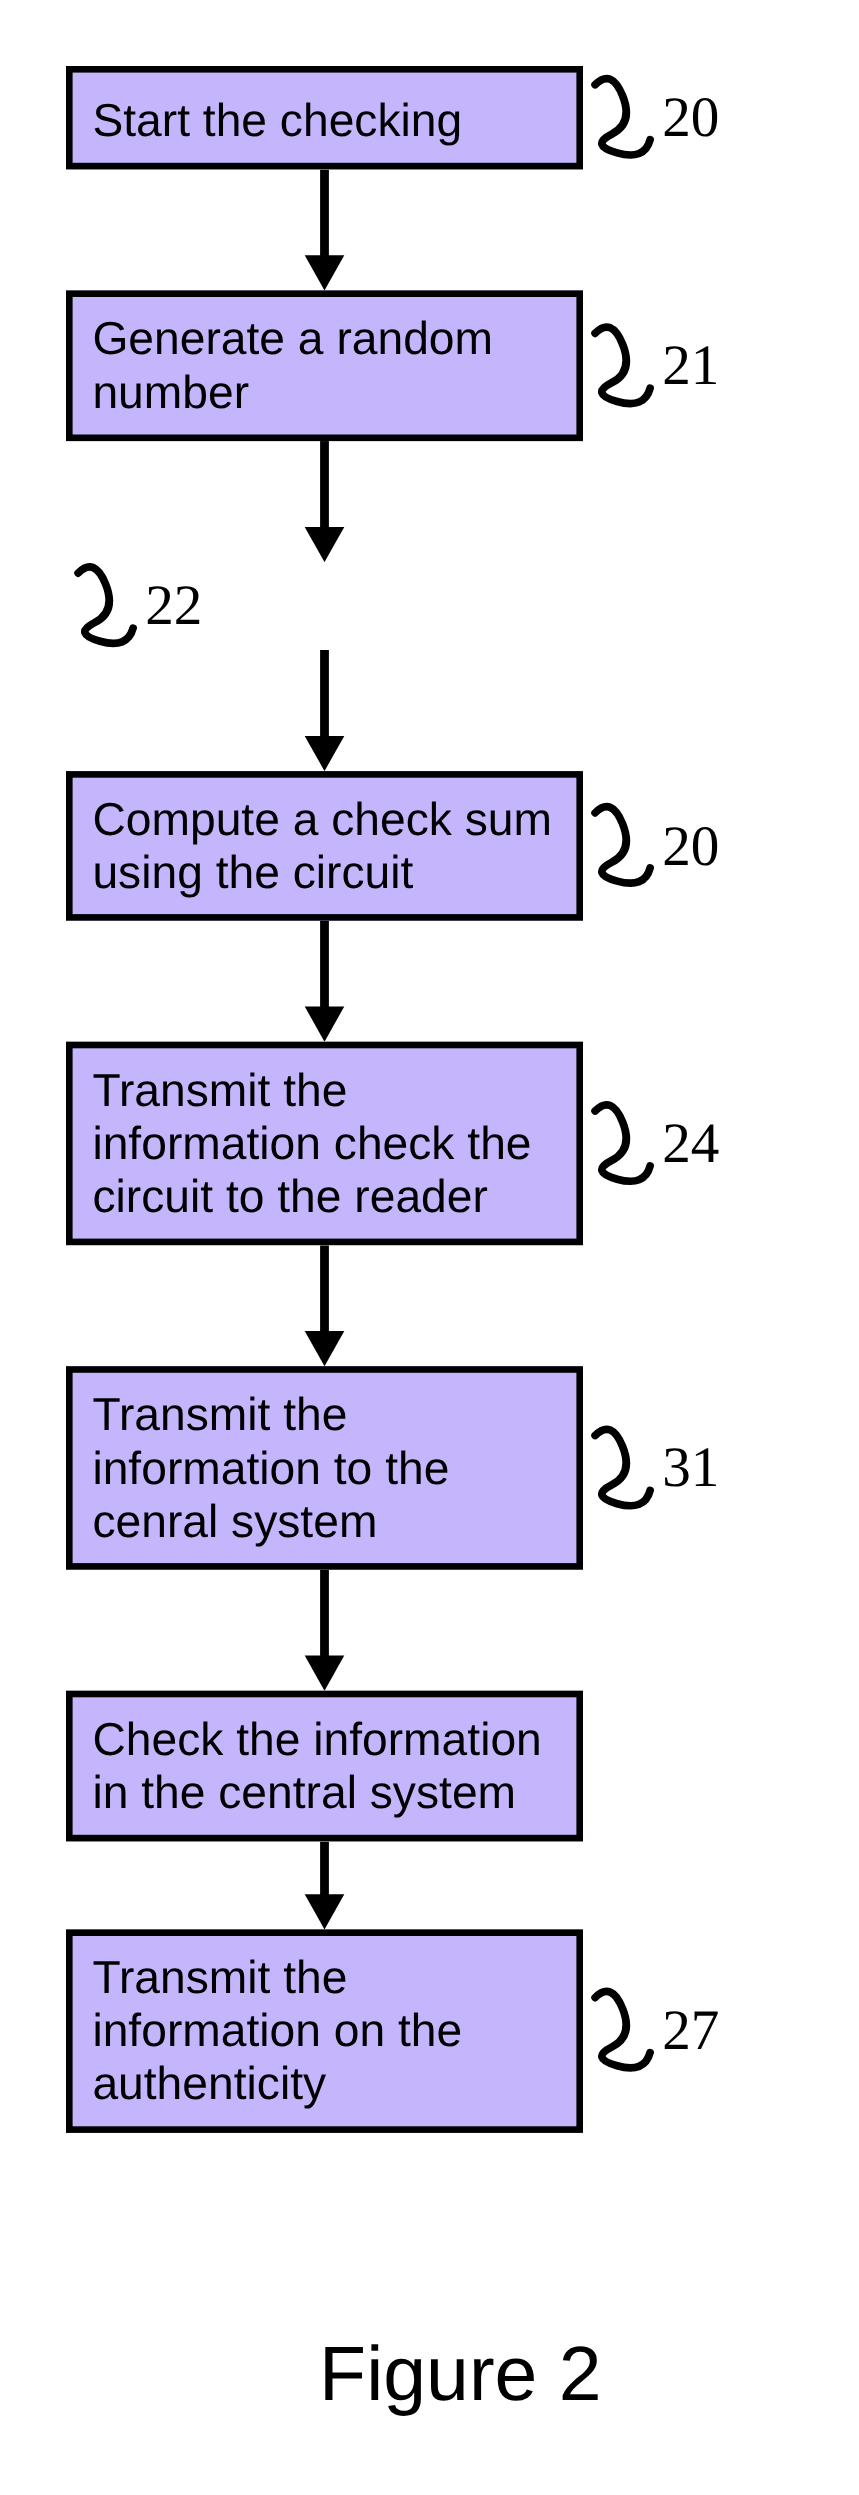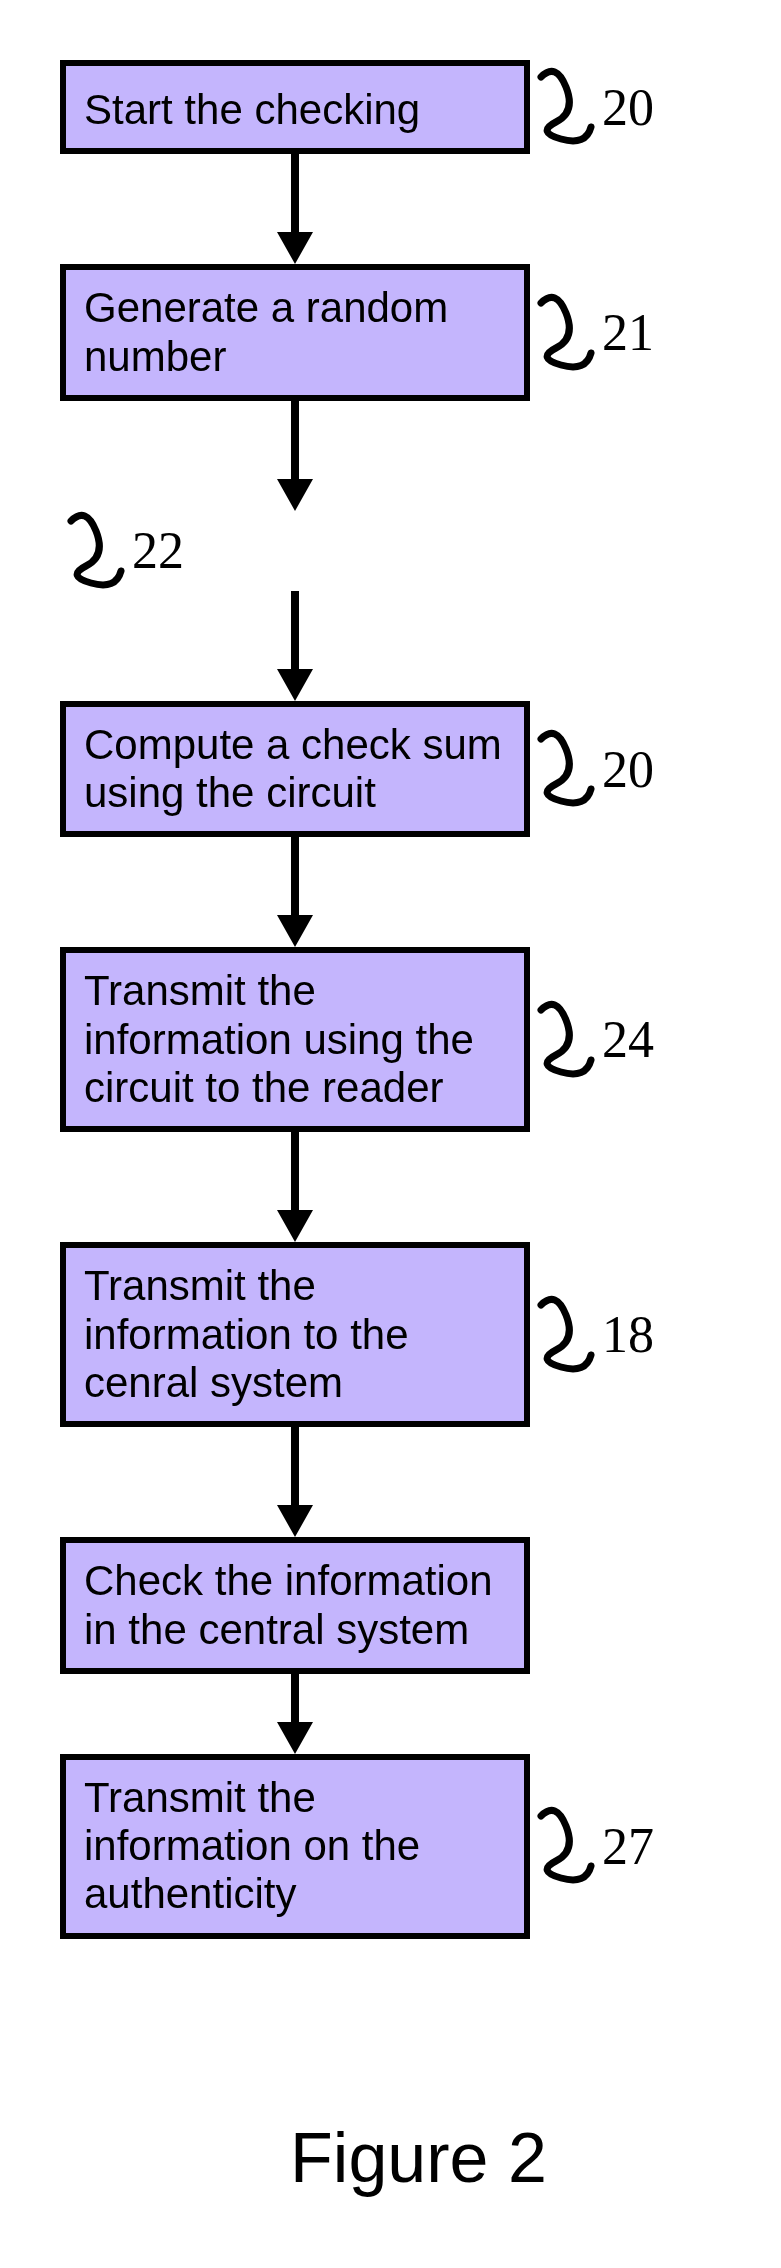--- a/index.html
+++ b/index.html
@@ -139,21 +139,21 @@
   </div>
 
   <div class="arrow-wrap">
     <svg width="60" height="110" viewBox="0 0 60 110">
       <line x1="30" y1="0" x2="30" y2="80" stroke="#000" stroke-width="8"></line>
       <polygon points="30,110 12,78 48,78" fill="#000"></polygon>
     </svg>
   </div>
 
   <div class="row">
-    <div class="box" style="min-height:150px;">Transmit the information using the circuit to the reader</div>
+    <div class="box" style="min-height:150px;">Transmit the information check the circuit to the reader</div>
     <div class="lblgroup">
       <svg class="squiggle" width="60" height="80" viewBox="0 0 60 80">
         <path d="M5 10 Q20 -5 30 20 Q40 45 20 55 Q0 65 25 72 Q50 79 55 60" stroke="#000" stroke-width="7" fill="none" stroke-linecap="round"></path>
       </svg>
       <span class="step-label">24</span>
     </div>
   </div>
 
   <div class="arrow-wrap">
     <svg width="60" height="110" viewBox="0 0 60 110">
@@ -161,21 +161,21 @@
       <polygon points="30,110 12,78 48,78" fill="#000"></polygon>
     </svg>
   </div>
 
   <div class="row">
     <div class="box">Transmit the information to the cenral system</div>
     <div class="lblgroup">
       <svg class="squiggle" width="60" height="80" viewBox="0 0 60 80">
         <path d="M5 10 Q20 -5 30 20 Q40 45 20 55 Q0 65 25 72 Q50 79 55 60" stroke="#000" stroke-width="7" fill="none" stroke-linecap="round"></path>
       </svg>
-      <span class="step-label">18</span>
+      <span class="step-label">31</span>
     </div>
   </div>
 
   <div class="arrow-wrap">
     <svg width="60" height="110" viewBox="0 0 60 110">
       <line x1="30" y1="0" x2="30" y2="80" stroke="#000" stroke-width="8"></line>
       <polygon points="30,110 12,78 48,78" fill="#000"></polygon>
     </svg>
   </div>
 

